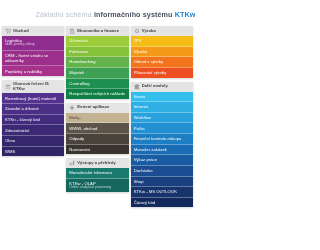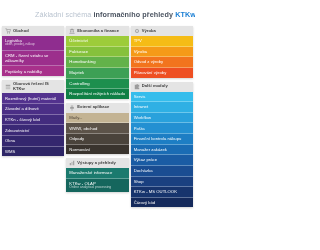--- a/index.html
+++ b/index.html
@@ -83,21 +83,21 @@
   .group.shadow { box-shadow: 0 1px 2px rgba(0,0,0,.18); }
 </style>
 </head>
 <body>
 
 <div id="page">
 
   <div class="header">
     <div class="title">
       <span class="t-light">Základní schéma</span>
-      <span class="t-dark">informačního přehledy</span>
+      <span class="t-dark">informačního systému</span>
       <span class="t-blue">KTKw</span>
     </div>
   </div>
 
   <div class="columns" id="columns">
       <div class="col">
         <div class="group shadow">
           <div class="group-head">
             <span class="gicon">
               <svg viewBox="0 0 16 16">

